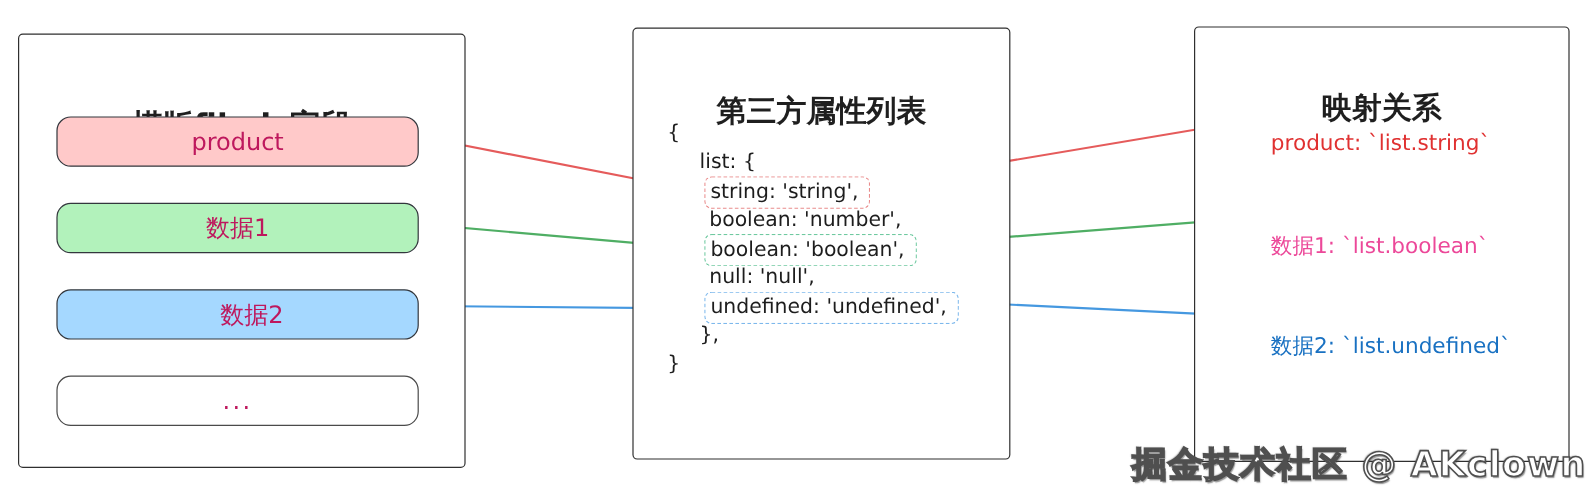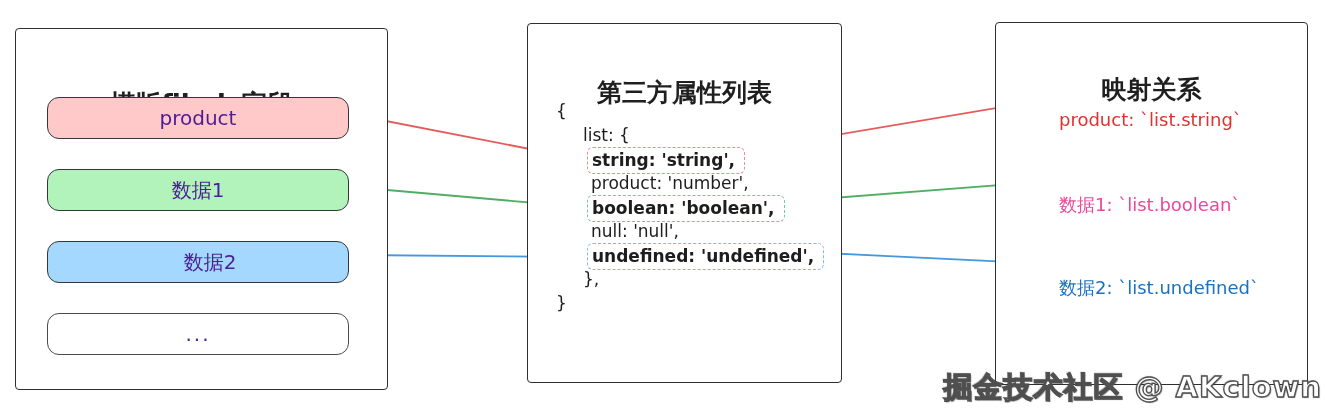--- a/index.html
+++ b/index.html
@@ -27,39 +27,39 @@
     font-size:26px; color:#1f1f1f; white-space:nowrap;
   }
   .panel-left  .panel-title{top:36px;}
   .panel-mid   .panel-title{top:31px; font-size:25px;}
   .panel-right .panel-title{top:29px; font-size:25px;}
   
   .field{
     position:absolute; left:31px; width:302px; height:42px;
     border-radius:12px; box-sizing:border-box;
     display:flex; align-items:center; justify-content:center;
-    font-size:20px; color:#4c1d95;
+    font-size:20px; color:#be185d;
   }
   .field-pink {top:68px;  background:#ffc9c9; border:1.8px solid #33373d;}
   .field-green{top:140px; background:#b2f2bb; border:1.8px solid #33373d;}
   .field-blue {top:212px; background:#a5d8ff; border:1.8px solid #33373d;padding-left:24px;}
   .field-white{top:284px; background:#ffffff; border:1.4px solid #4a4a4a; letter-spacing:2px;}
   
   .code{
     position:absolute; top:75px; left:0; right:0;
     font-size:17px; line-height:24px; color:#1d1d1d; white-space:nowrap;
   }
   .code-line{height:24px;}
   .in0{margin-left:28px;}
   .in1{margin-left:55px;}
   .prop{margin-left:59px;}
   .prop .plain{padding-left:4px;}
   .dash{
     display:inline-block; border-radius:6px;
-    padding:0 9px 1px 4px; border:1.4px dashed transparent;font-weight:bold;
+    padding:0 9px 1px 4px; border:1.4px dashed transparent;
   }
   .dash-red  {border-color:#e98c8c;}
   .dash-green{border-color:#6fc9a0;}
   .dash-blue {border-color:#7db8ec;}
   
   .mapping{
     position:absolute; left:63px; font-size:18px; white-space:nowrap;
   }
   .map-red  {top:86px;  color:#e03131;}
   .map-green{top:170px; color:#ec4899;}
@@ -123,21 +123,21 @@
       <div class="code-line in0">
         <span>{</span>
       </div>
       <div class="code-line in1">
         <span>list: {</span>
       </div>
       <div class="code-line prop">
         <span class="dash dash-red">string: 'string',</span>
       </div>
       <div class="code-line prop">
-        <span class="plain">product: 'number',</span>
+        <span class="plain">boolean: 'number',</span>
       </div>
       <div class="code-line prop">
         <span class="dash dash-green">boolean: 'boolean',</span>
       </div>
       <div class="code-line prop">
         <span class="plain">null: 'null',</span>
       </div>
       <div class="code-line prop">
         <span class="dash dash-blue">undefined: 'undefined',</span>
       </div>

